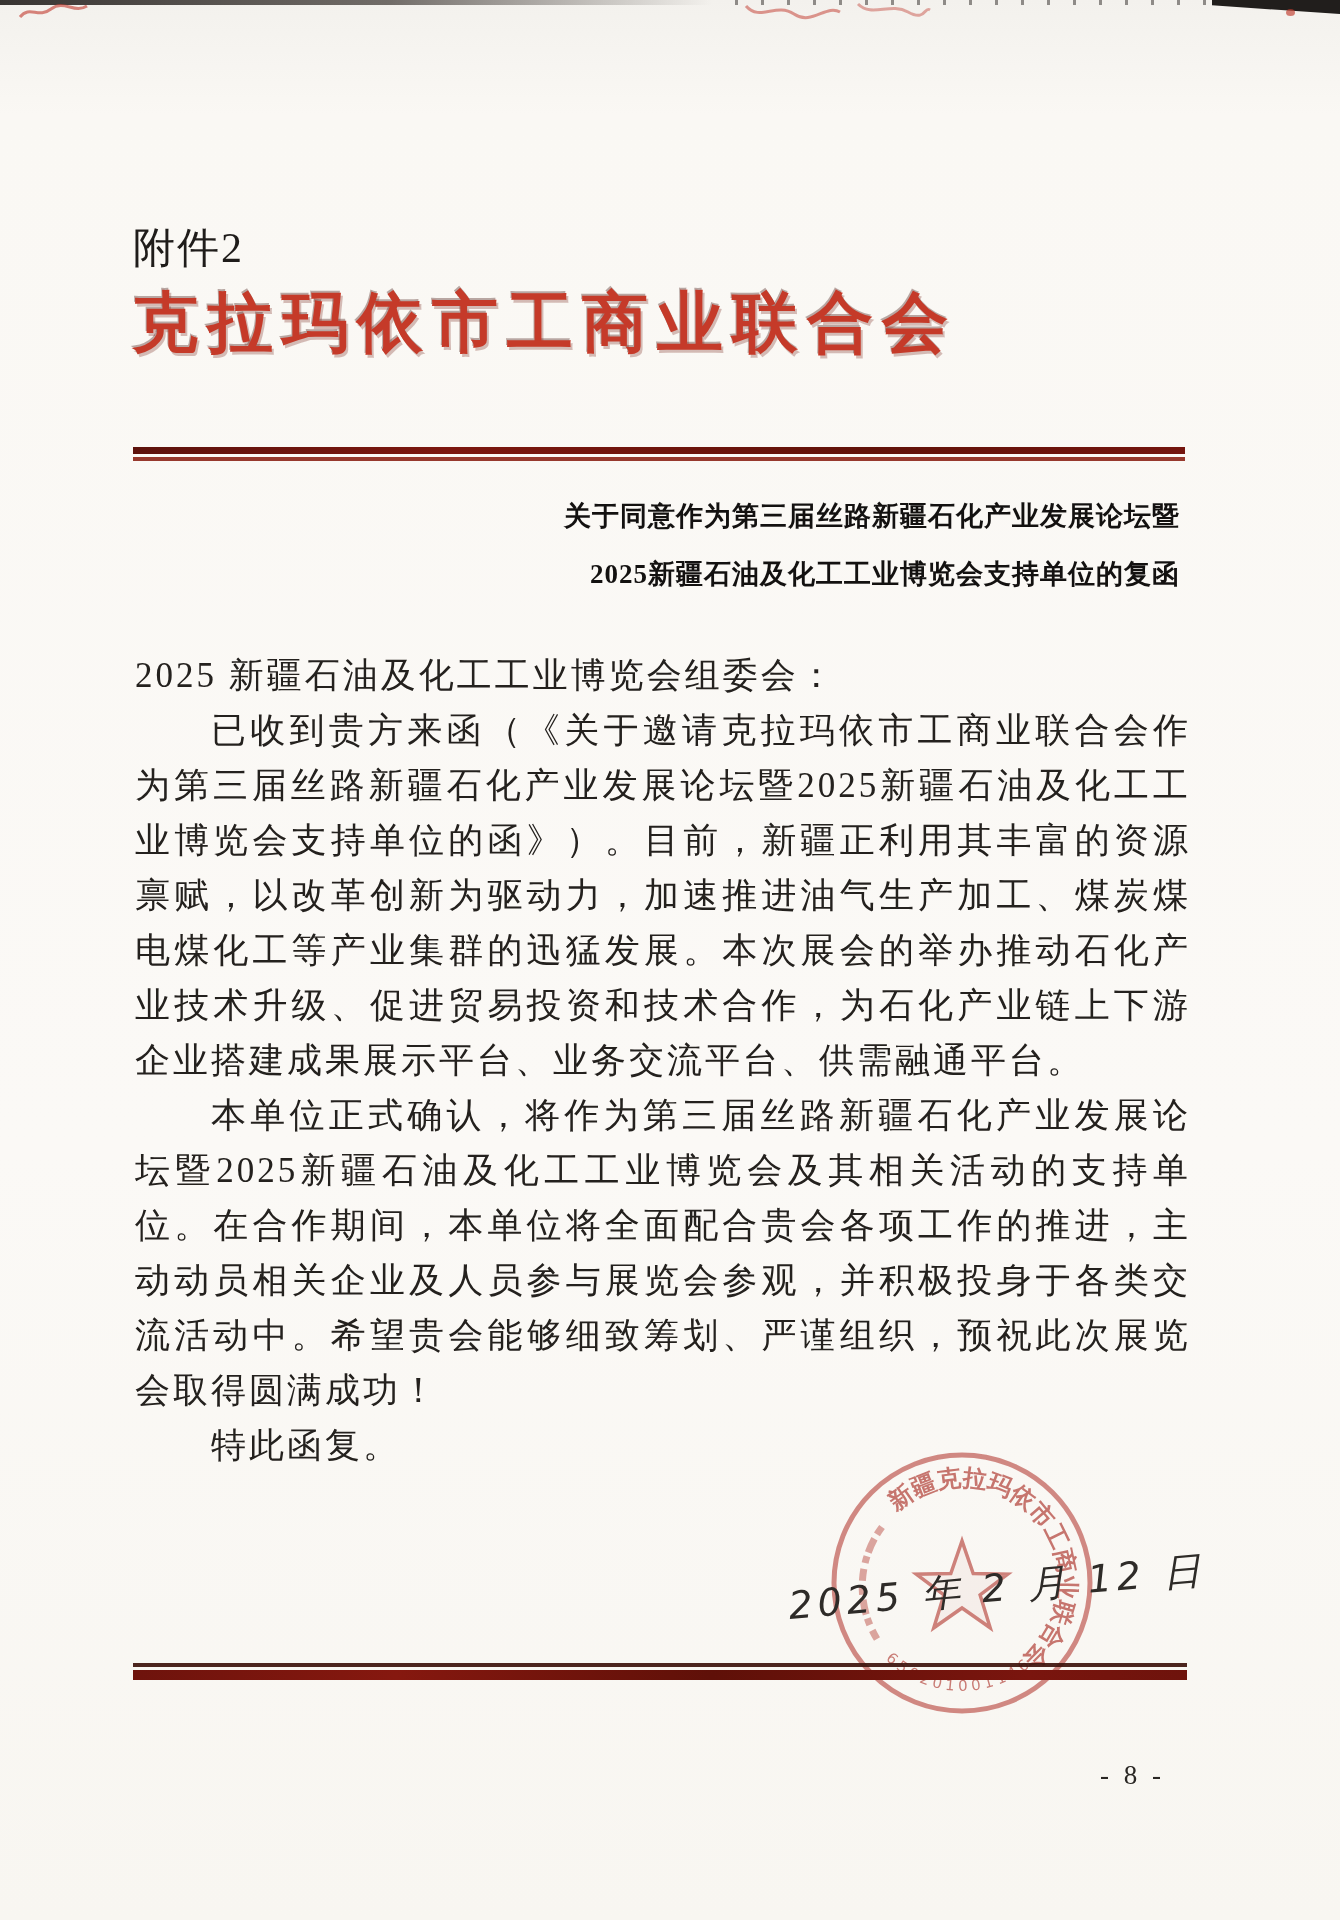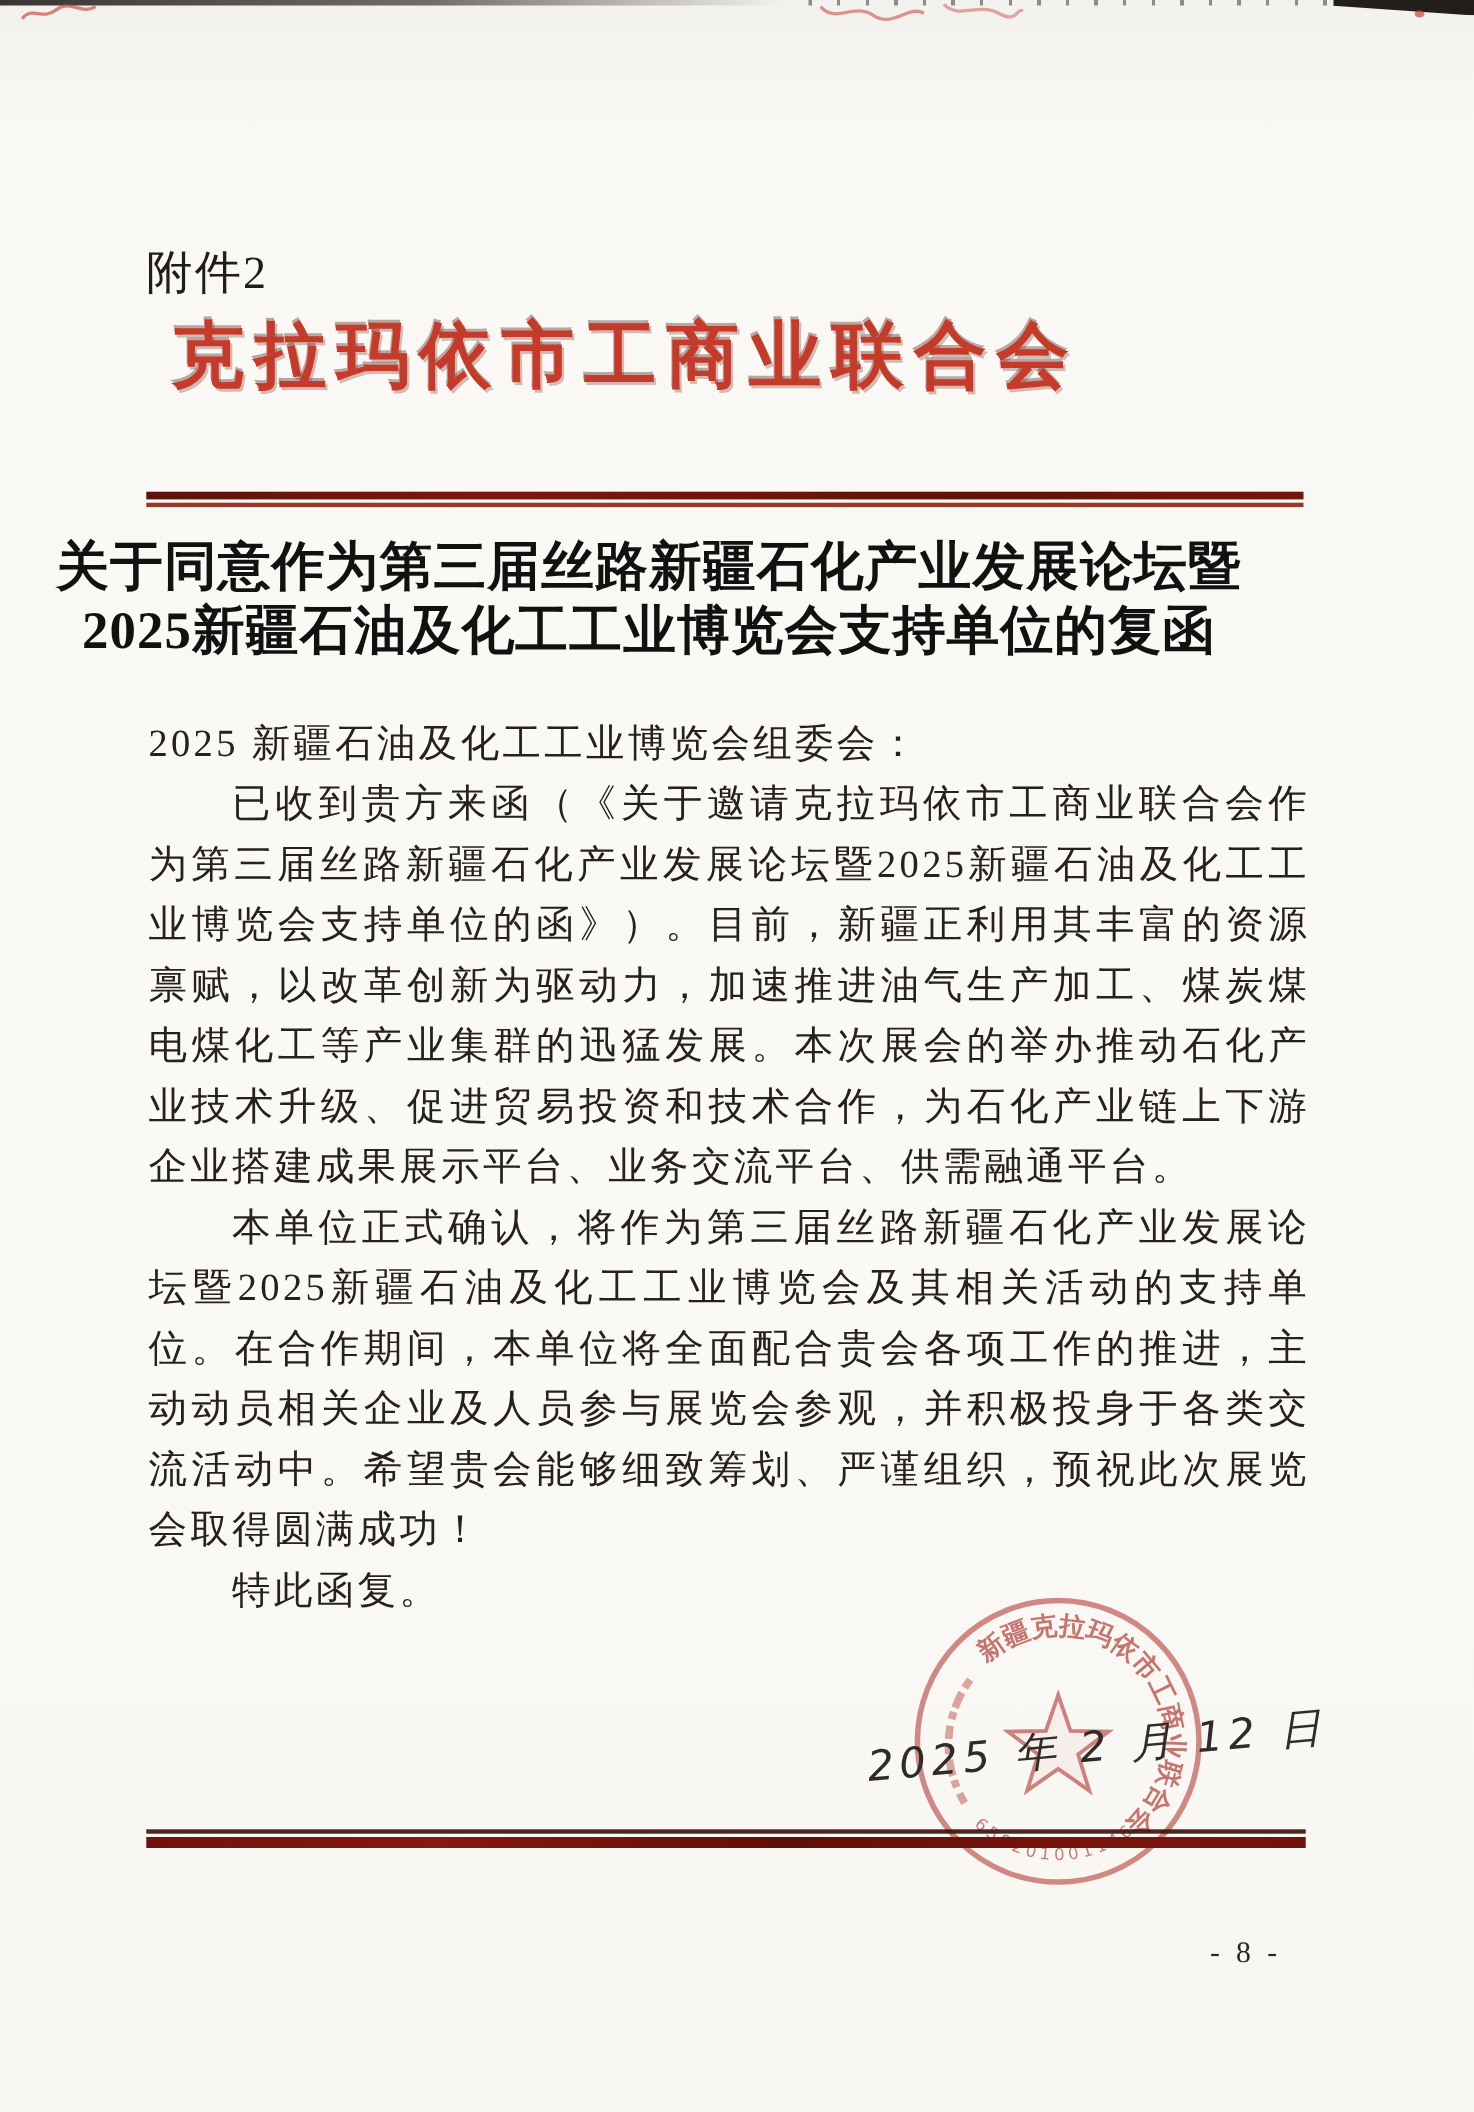--- a/index.html
+++ b/index.html
@@ -18,32 +18,32 @@
   .top-ticks{position:absolute;left:735px;top:0;width:478px;height:5px;
     background:repeating-linear-gradient(to right,rgba(60,55,52,.55) 0 3px,rgba(0,0,0,0) 3px 26px);}
   .top-corner-bar{position:absolute;right:0;top:0;width:128px;height:14px;background:#211e1c;
     clip-path:polygon(0 0,100% 0,100% 100%,0 38%);}
   .red-mark{position:absolute;}
   .red-dot{position:absolute;left:1286px;top:9px;width:9px;height:7px;border-radius:50%;
     background:#c0392b;opacity:.65;}
   
   .attachment{position:absolute;left:133px;top:220px;font-size:42px;letter-spacing:2px;}
   .letterhead{
-    position:absolute;left:156px;top:278px;
+    position:absolute;left:132px;top:278px;
     font-size:66px;font-weight:bold;letter-spacing:9px;white-space:nowrap;
     color:#c53a29;
     text-shadow:2px 3px 0 rgba(110,25,15,.28), -1px -2px 0 rgba(60,15,10,.35);
     font-family:"Liberation Serif","DejaVu Serif",serif;
   }
   .head-rule{position:absolute;left:133px;top:447px;width:1052px;height:15px;}
   .head-rule .thick{height:7px;background:linear-gradient(to right,#5d120c,#7c170f 30%,#611209 70%,#74150e);}
   .head-rule .gap{height:3px;}
   .head-rule .thin{height:4px;background:#8c2317;opacity:.9;}
-  .doc-title{position:absolute;left:0;top:487px;width:1180px;text-align:center;
-    font-size:48px;font-weight:bold;line-height:58px;letter-spacing:1px;color:#131110;}
+  .doc-title{position:absolute;left:0;top:487px;width:1180px;text-align:right;
+    font-size:27px;font-weight:bold;line-height:58px;letter-spacing:1px;color:#131110;}
   
   .body-block{position:absolute;left:135px;top:648px;width:1056px;
     font-size:35px;line-height:55px;letter-spacing:3px;text-align:justify;color:#24211e;}
   .body-block p{margin:0;}
   .body-block p.indent{text-indent:76px;}
   .closing{margin-top:39px;}
   
   .hand-date{position:absolute;left:788px;top:1568px;width:300px;
     font-family:"DejaVu Sans","Liberation Sans",sans-serif;font-style:italic;
     font-size:38px;letter-spacing:5px;color:#2e2b28;white-space:nowrap;

